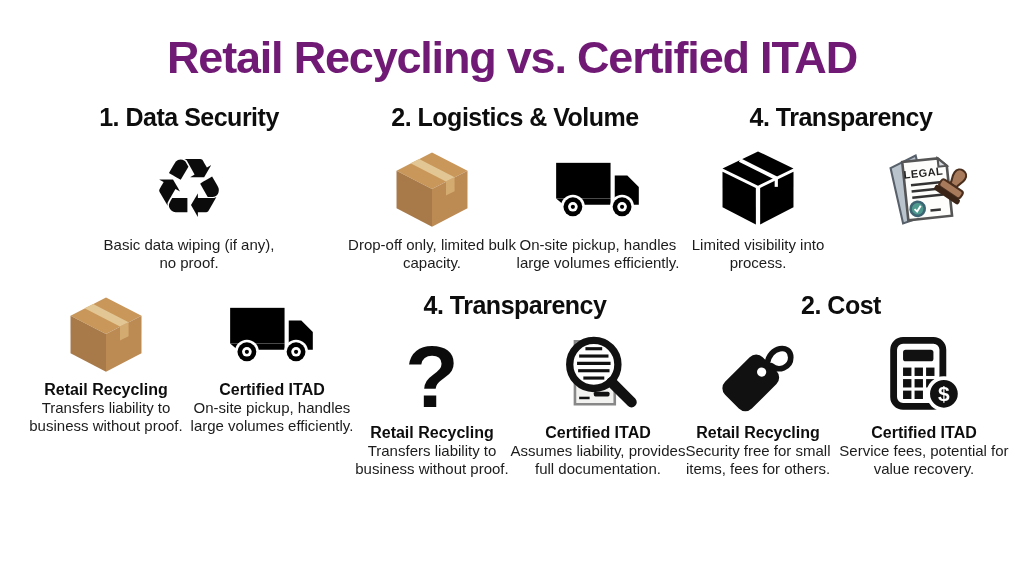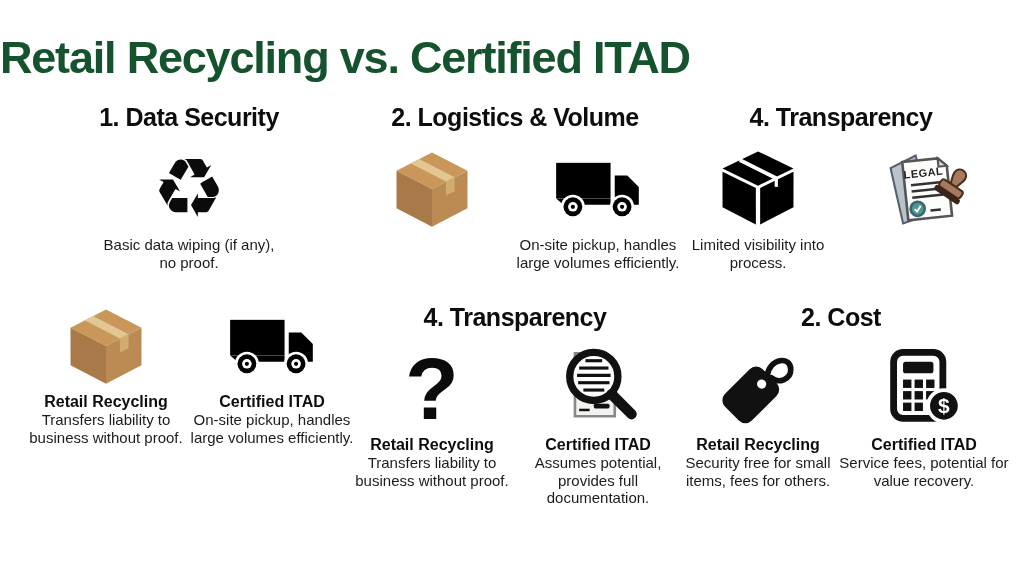--- a/index.html
+++ b/index.html
@@ -3,26 +3,26 @@
 <meta charset="utf-8">
 <style>
   html,body{margin:0;padding:0;}
   body{
     width:1024px;height:572px;background:#ffffff;overflow:hidden;
     font-family:"Liberation Sans", sans-serif;color:#111;
     -webkit-font-smoothing:antialiased;
   }
   .page{width:1024px;height:572px;display:flex;flex-direction:column;}
   .title{
-    text-align:left;font-size:45px;font-weight:bold;letter-spacing:-1.2px;
-    margin-top:34px;line-height:1.05;color:#14532d;
+    text-align:center;font-size:45px;font-weight:bold;letter-spacing:-1.2px;
+    margin-top:34px;line-height:1.05;color:#701a75;
   }
   .grid{
     display:grid;grid-template-columns:repeat(3,1fr);
-    padding:0 26px;margin-top:18px;row-gap:28px;
+    padding:0 26px;margin-top:18px;row-gap:16px;
   }
   .sec{text-align:center;}
   .sec-h{
     font-size:25px;font-weight:bold;letter-spacing:-0.5px;color:#0d0d0d;
     margin:4px 0 10px 0;
   }
   .pair{display:flex;justify-content:center;gap:6px;}
   .cell{width:160px;display:flex;flex-direction:column;align-items:center;}
   .icon-box{height:94px;display:flex;align-items:center;justify-content:center;}
   .lbl{font-size:16px;font-weight:bold;line-height:1.15;width:176px;color:#0d0d0d;}
@@ -63,20 +63,21 @@
         <div class="cell">
           <div class="icon-box">
             <svg width="86" height="86" viewBox="0 0 80 80">
               <polygon points="40,6 73,23 40,40 7,23" fill="#c9975a"></polygon>
               <polygon points="7,23 40,40 40,75 7,58" fill="#a87a49"></polygon>
               <polygon points="40,40 73,23 73,58 40,75" fill="#bc8a53"></polygon>
               <polygon points="20,16 28,12 61,29 53,33" fill="#e2c795"></polygon>
               <polygon points="53,33 61,29 61,42 53,46" fill="#d3ab70"></polygon>
             </svg>
           </div>
+          <div class="cap">Drop-off only, limited bulk capacity.</div>
         </div>
         <div class="cell">
           <div class="icon-box">
             <svg width="90" height="72" viewBox="0 0 86 66">
               <rect x="3" y="8" width="52" height="34" fill="#000"></rect>
               <polygon points="3,42 55,42 55,48 10,48" fill="#000"></polygon>
               <path d="M59,20 h12 l11,11 v17 h-23 z" fill="#000"></path>
               <circle cx="19" cy="50" r="11.5" fill="#fff"></circle>
               <circle cx="19" cy="50" r="9" fill="#000"></circle>
               <circle cx="19" cy="50" r="4.6" fill="#fff"></circle>
@@ -192,21 +193,21 @@
               <circle cx="38" cy="28" r="23" fill="#fff" stroke="#111" stroke-width="7"></circle>
               <line x1="30" y1="13" x2="46" y2="13" stroke="#111" stroke-width="3"></line>
               <line x1="24" y1="20" x2="52" y2="20" stroke="#111" stroke-width="3"></line>
               <line x1="22" y1="27" x2="54" y2="27" stroke="#111" stroke-width="3"></line>
               <line x1="23" y1="34" x2="53" y2="34" stroke="#111" stroke-width="3"></line>
               <line x1="28" y1="41" x2="48" y2="41" stroke="#111" stroke-width="3"></line>
               <line x1="55" y1="45" x2="74" y2="64" stroke="#111" stroke-width="10" stroke-linecap="round"></line>
             </svg>
           </div>
           <div class="lbl">Certified ITAD</div>
-          <div class="cap">Assumes potential, provides full documentation.</div>
+          <div class="cap">Assumes liability, provides full documentation.</div>
         </div>
       </div>
     </div>
 
     <div class="sec">
       <div class="sec-h">2. Cost</div>
       <div class="pair">
         <div class="cell">
           <div class="icon-box">
             <svg width="86" height="84" viewBox="0 0 84 80">

